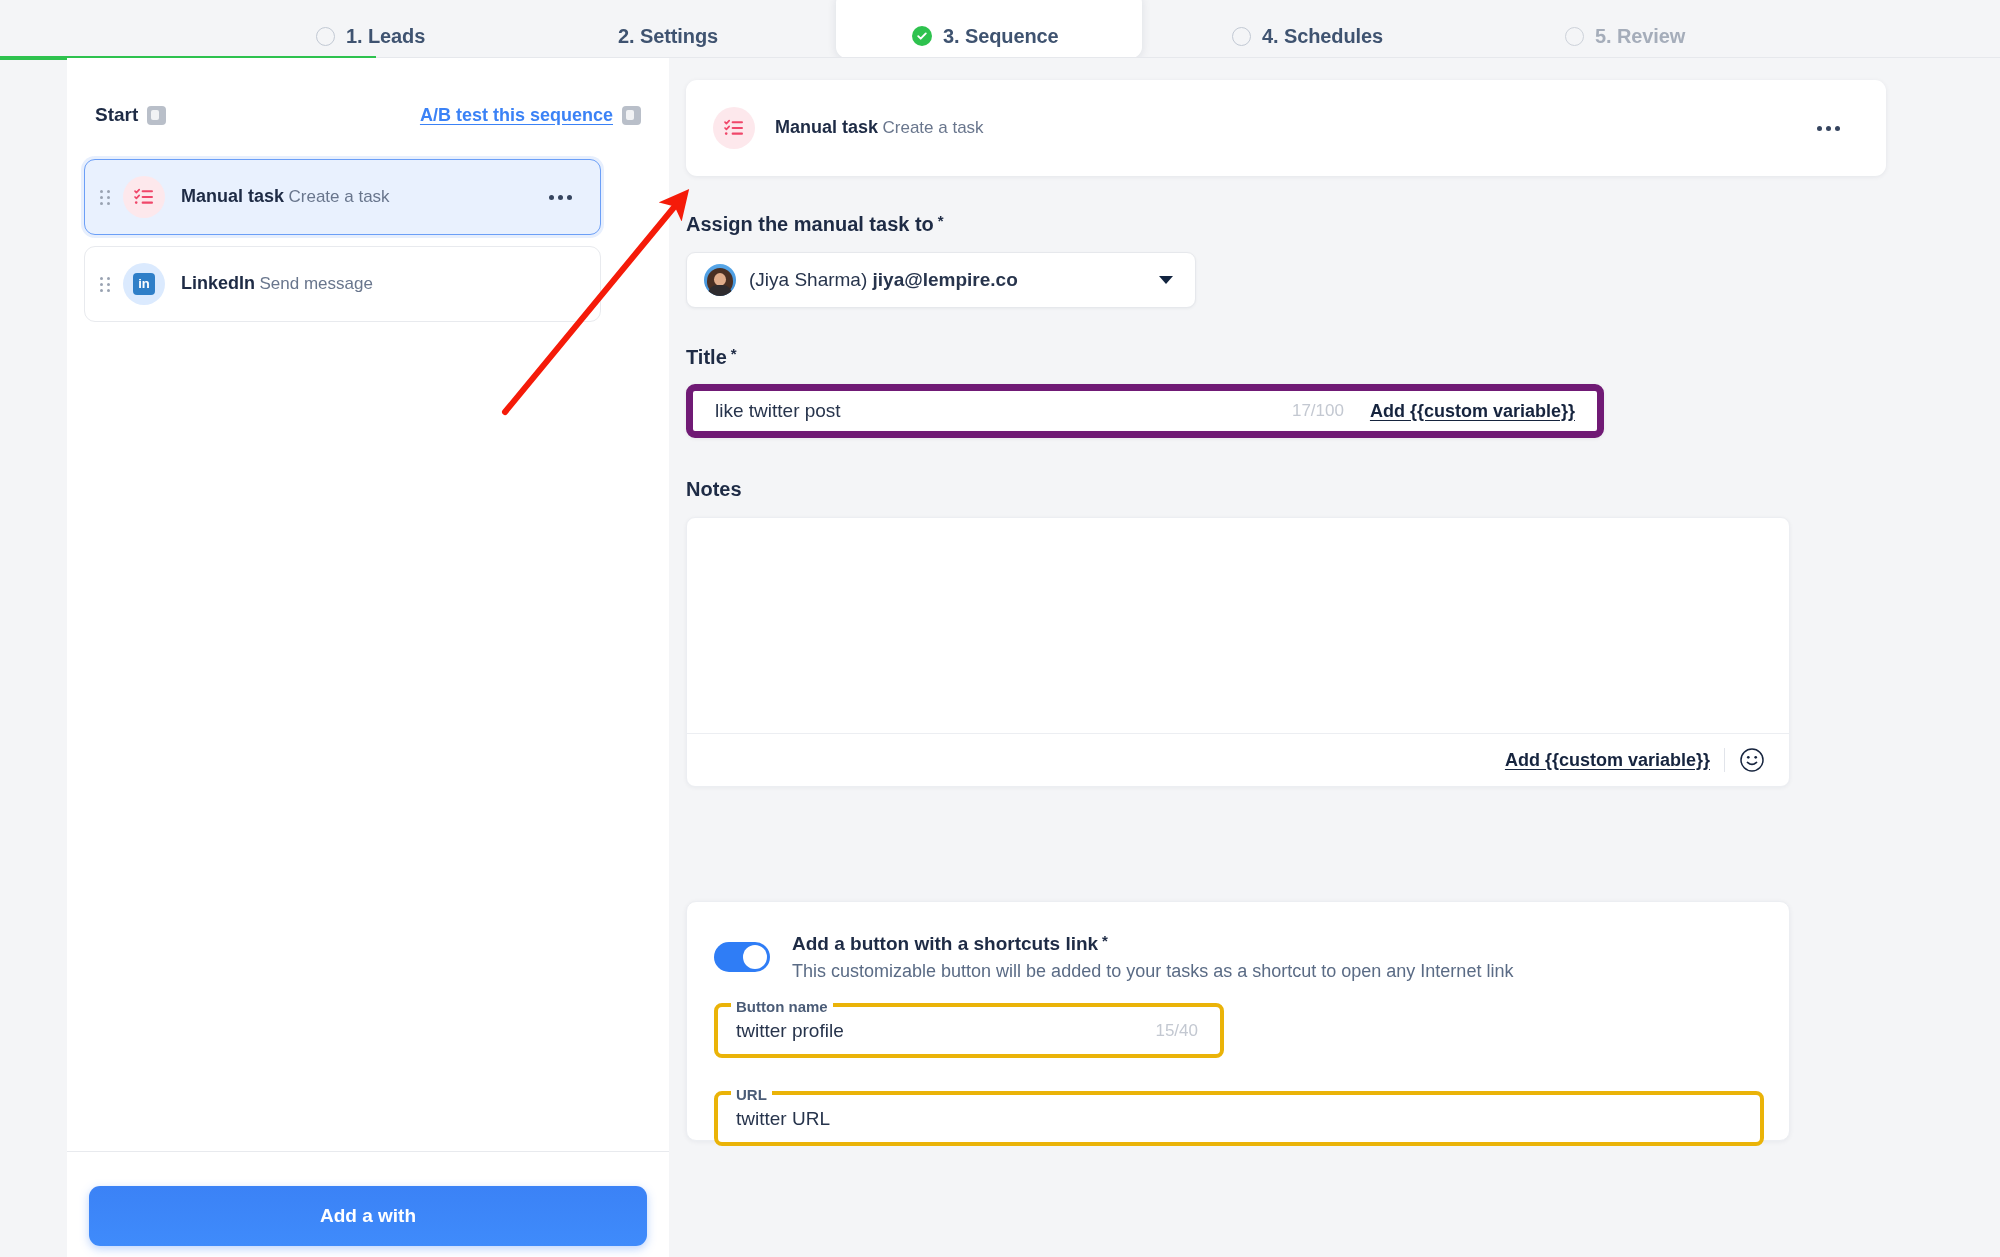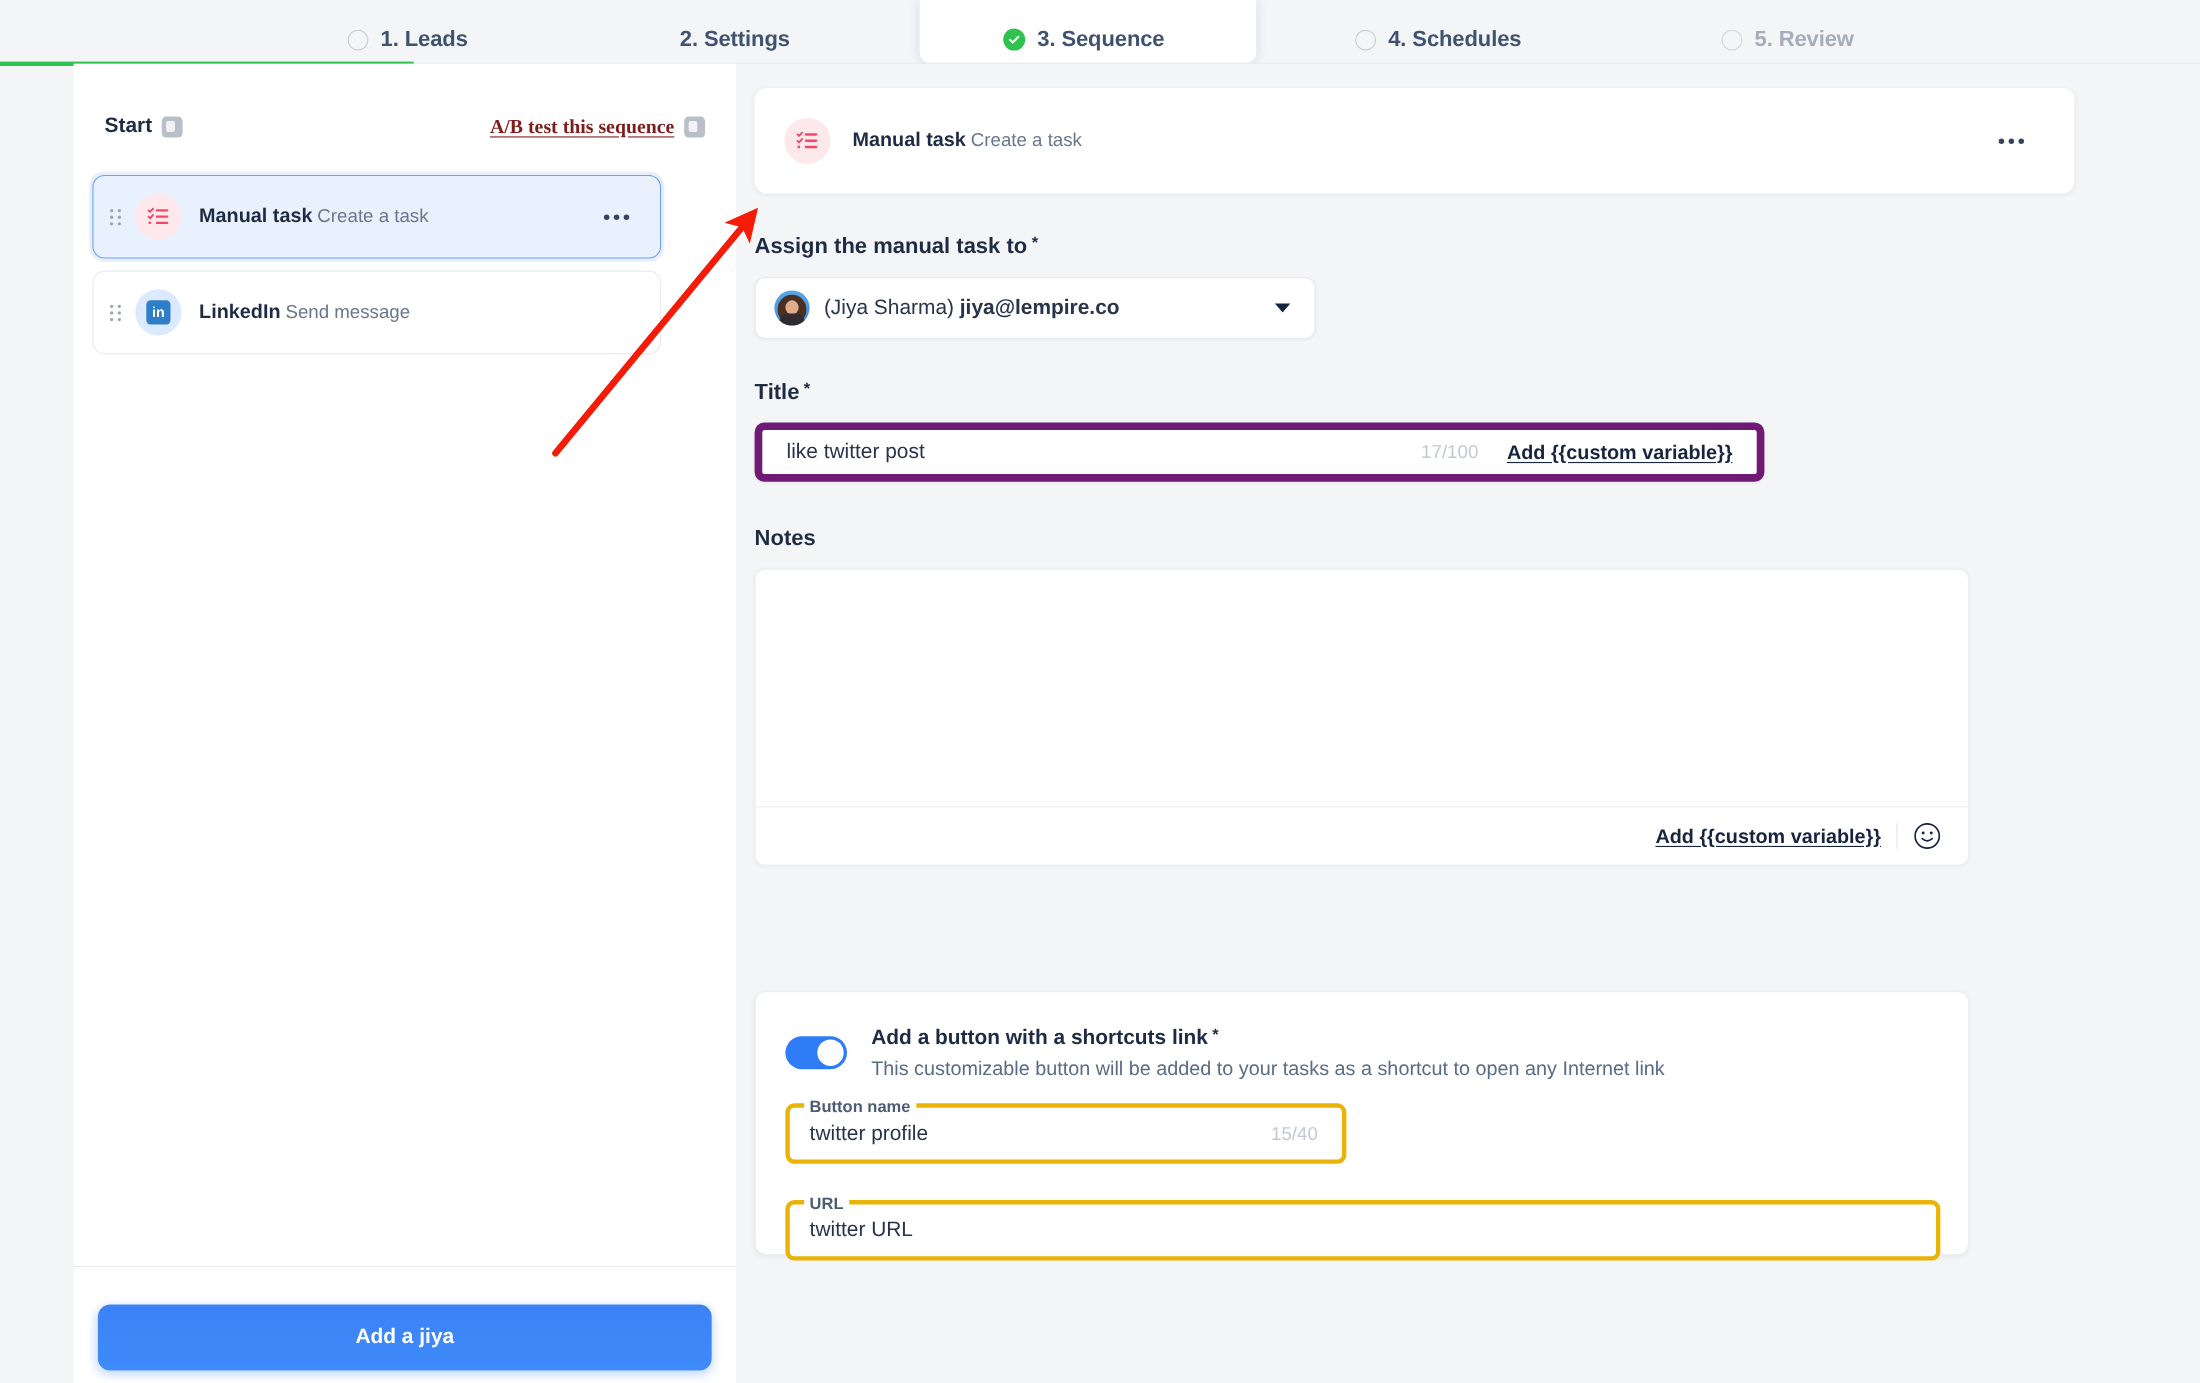--- a/index.html
+++ b/index.html
@@ -61,24 +61,23 @@
     background: #ffffff;
   }
   .sidebar-header {
     position: absolute; left: 28px; top: 46px; width: 546px;
     display: flex; align-items: center; justify-content: space-between;
   }
   .start-wrap { display: flex; align-items: center; gap: 9px; }
   .start-label { font-size: 19px; font-weight: 700; color: #1e2b45; }
   .ab-wrap { display: flex; align-items: center; gap: 9px; }
   .ab-link {
-    font-size: 18px; font-weight: 600; color: #7f1d1d;
+    font-size: 18px; font-weight: 600; color: #3b82f6;
     text-decoration: underline; text-underline-offset: 3px;
     cursor: pointer;
-    font-family: Liberation Serif, serif;
   }
   .vid-icon {
     width: 19px; height: 19px; border-radius: 4px;
     background: #b9bfc9; position: relative; flex: none;
   }
   .vid-icon::after {
     content: ""; position: absolute; left: 4px; top: 4.5px;
     width: 8px; height: 10px; border-radius: 2px;
     background: #f1f2f4;
   }
@@ -399,21 +398,21 @@
       <span class="card-text">
         <span class="card-title">LinkedIn</span>
         <span class="card-sub">Send message</span>
       </span>
     </div>
 
   </div>
 
   <div class="sidebar-divider"></div>
   <div class="sidebar-footer">
-    <button class="add-step-btn">Add a jiya</button>
+    <button class="add-step-btn">Add a with</button>
   </div>
 </div>
 
 <div class="main">
 
   <div class="task-header-card">
     <span class="card-avatar task">
       <svg width="22" height="22" viewBox="0 0 22 22">
         <path d="M2 5.2 L3.4 6.6 L6.2 3.6" fill="none" stroke="#f0476a" stroke-width="1.7" stroke-linecap="round" stroke-linejoin="round"></path>
         <path d="M2 11 L3.4 12.4 L6.2 9.4" fill="none" stroke="#f0476a" stroke-width="1.7" stroke-linecap="round" stroke-linejoin="round"></path>

